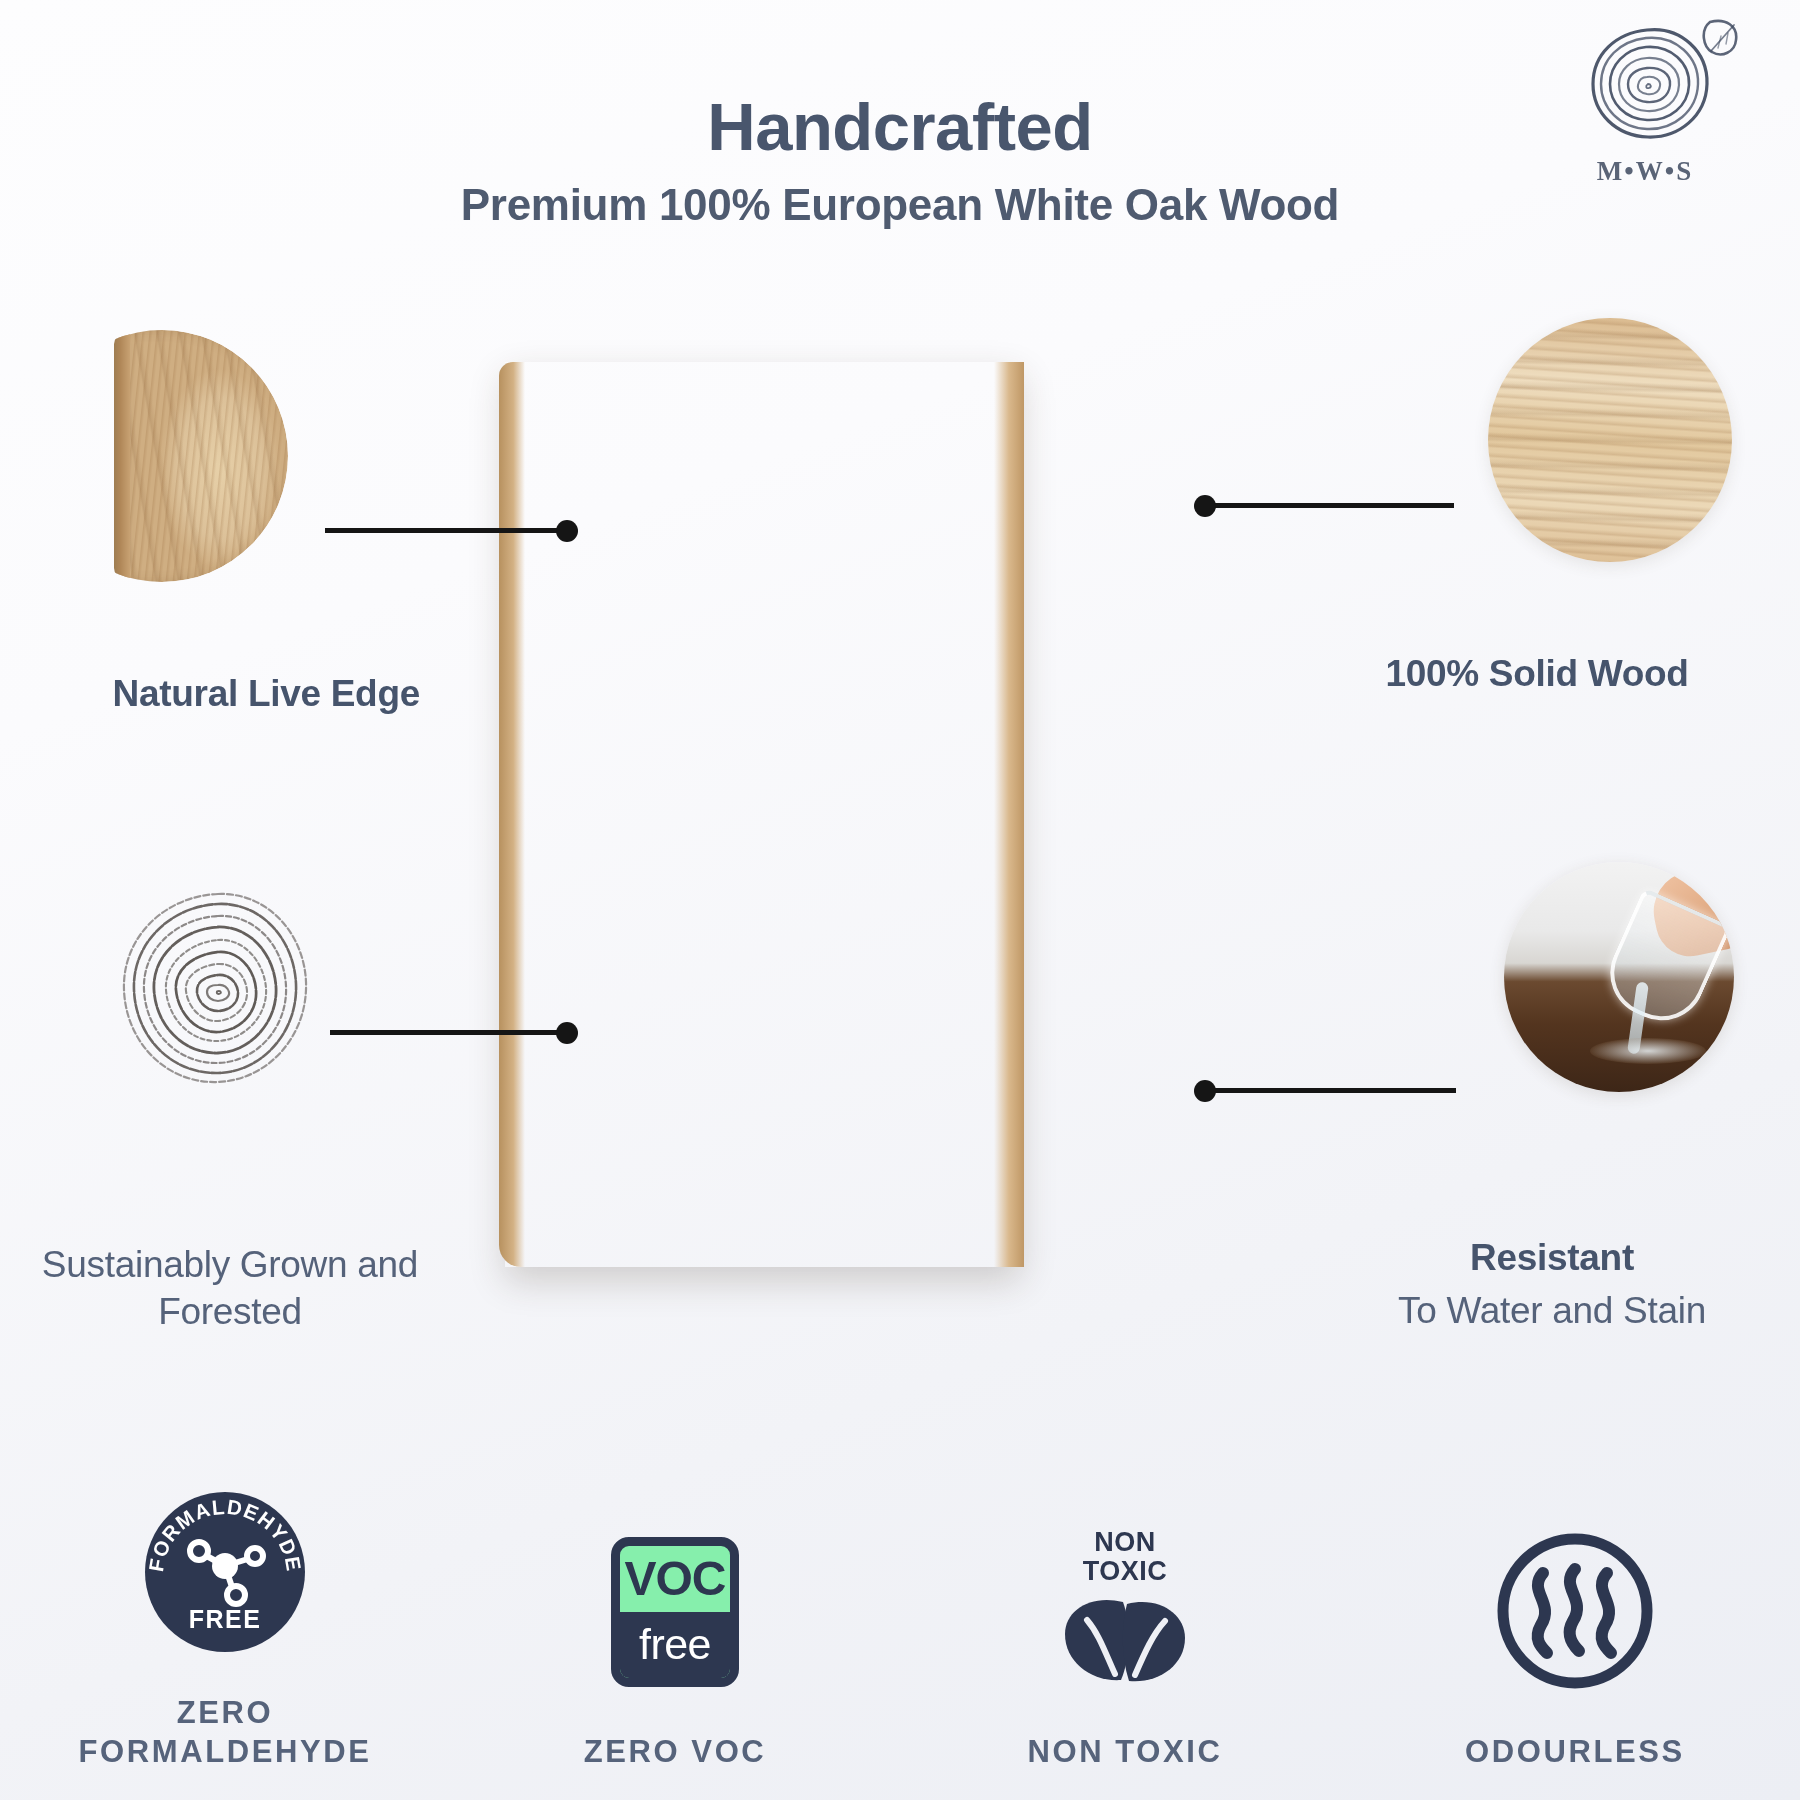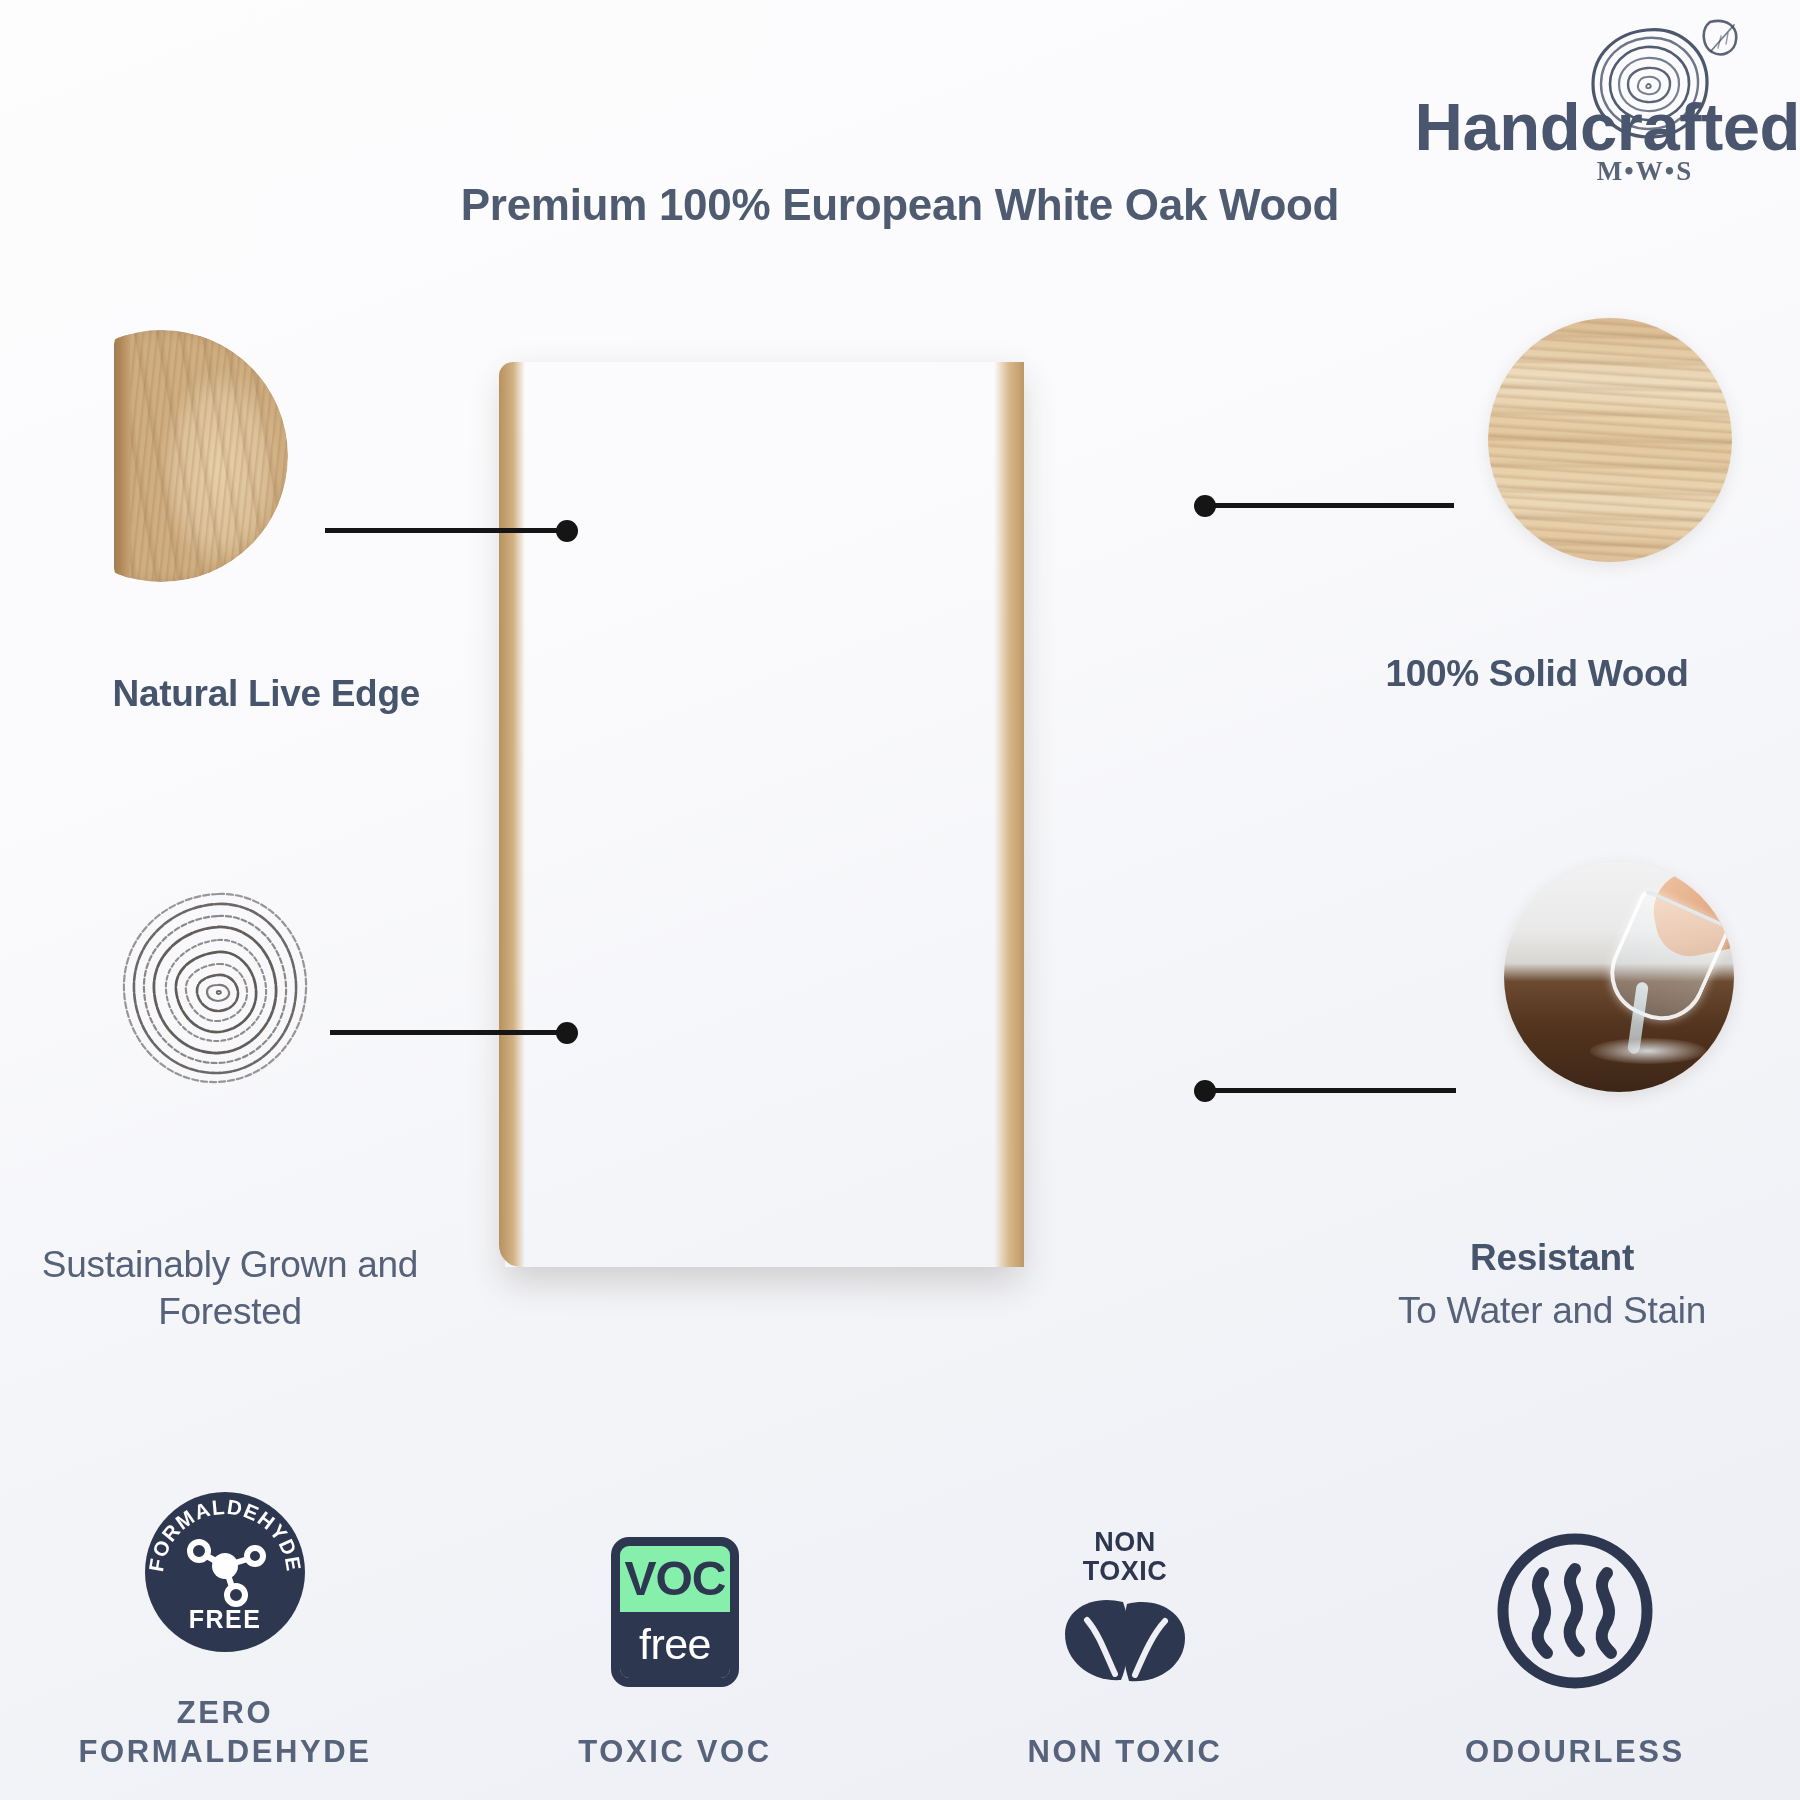--- a/index.html
+++ b/index.html
@@ -17,21 +17,21 @@
   .logo-text {
     position:absolute; top:138px; left:0; width:190px; text-align:center;
     font-size:27px; letter-spacing:2px; color:#5a6477;
     font-family:"Liberation Serif", serif;
   }
 
   
   .header { position:absolute; top:92px; left:0; width:1800px; text-align:center; }
   .title {
     font-size:67px; font-weight:bold; color:#49566d;
-    letter-spacing:-0.5px; line-height:1.05;text-align:right;
+    letter-spacing:-0.5px; line-height:1.05;
   }
   .subtitle {
     margin-top:18px; font-size:44px; font-weight:700; color:#4f5b70;
     letter-spacing:-0.3px;
   }
 
   
   .board-wrap { position:absolute; left:505px; top:362px; width:515px; height:905px; }
   .board {
     position:absolute; inset:0;
@@ -316,21 +316,21 @@
     <div class="badge-label">ZERO FORMALDEHYDE</div>
   </div>
 
   <div class="badge">
     <div class="badge-icon">
       <div class="voc-box">
         <div class="voc-top">VOC</div>
         <div class="voc-bot">free</div>
       </div>
     </div>
-    <div class="badge-label">TOXIC VOC</div>
+    <div class="badge-label">ZERO VOC</div>
   </div>
 
   <div class="badge">
     <div class="badge-icon">
       <svg width="180" height="175" viewBox="0 0 180 175">
         <text x="90" y="27" text-anchor="middle" font-family="Liberation Sans, sans-serif" font-size="27" font-weight="bold" fill="#2d3750" letter-spacing="0.5">NON</text>
         <text x="90" y="56" text-anchor="middle" font-family="Liberation Sans, sans-serif" font-size="27" font-weight="bold" fill="#2d3750" letter-spacing="0.5">TOXIC</text>
         <g fill="#2d3750">
           <path d="M88 78 C56 70 30 86 30 110 C30 138 56 158 86 156 C96 132 96 100 88 78 Z"></path>
           <path d="M92 80 C124 72 150 90 150 114 C150 142 122 160 94 157 C86 132 86 102 92 80 Z"></path>

